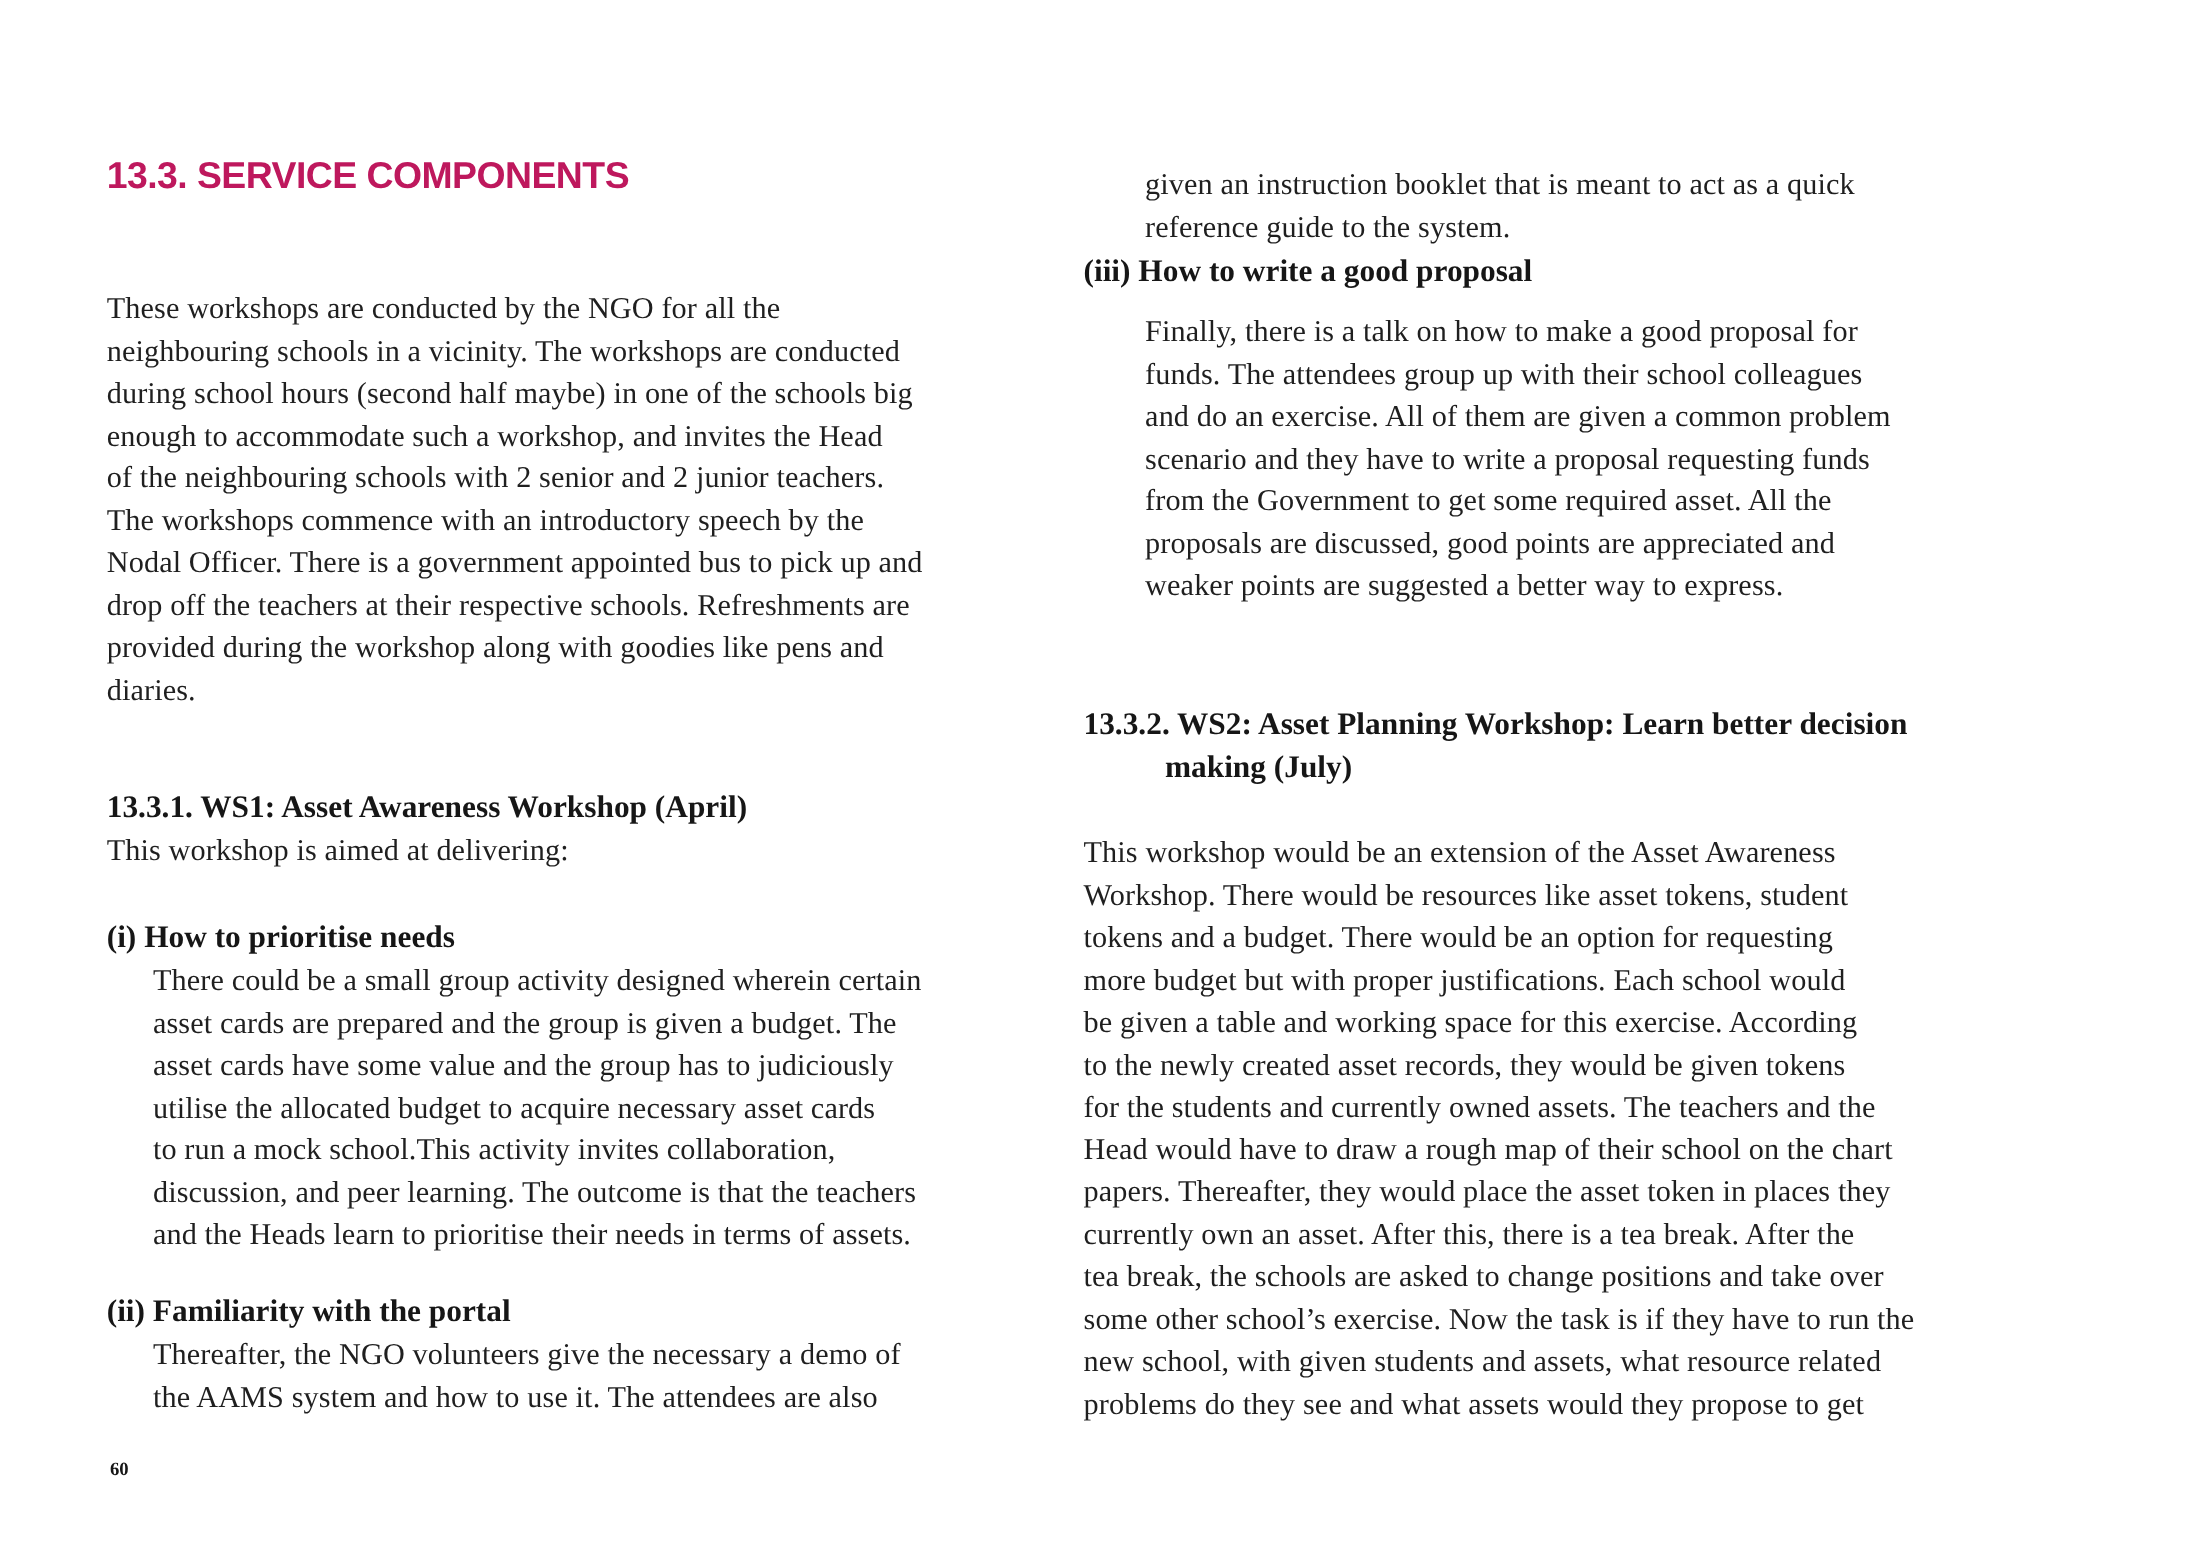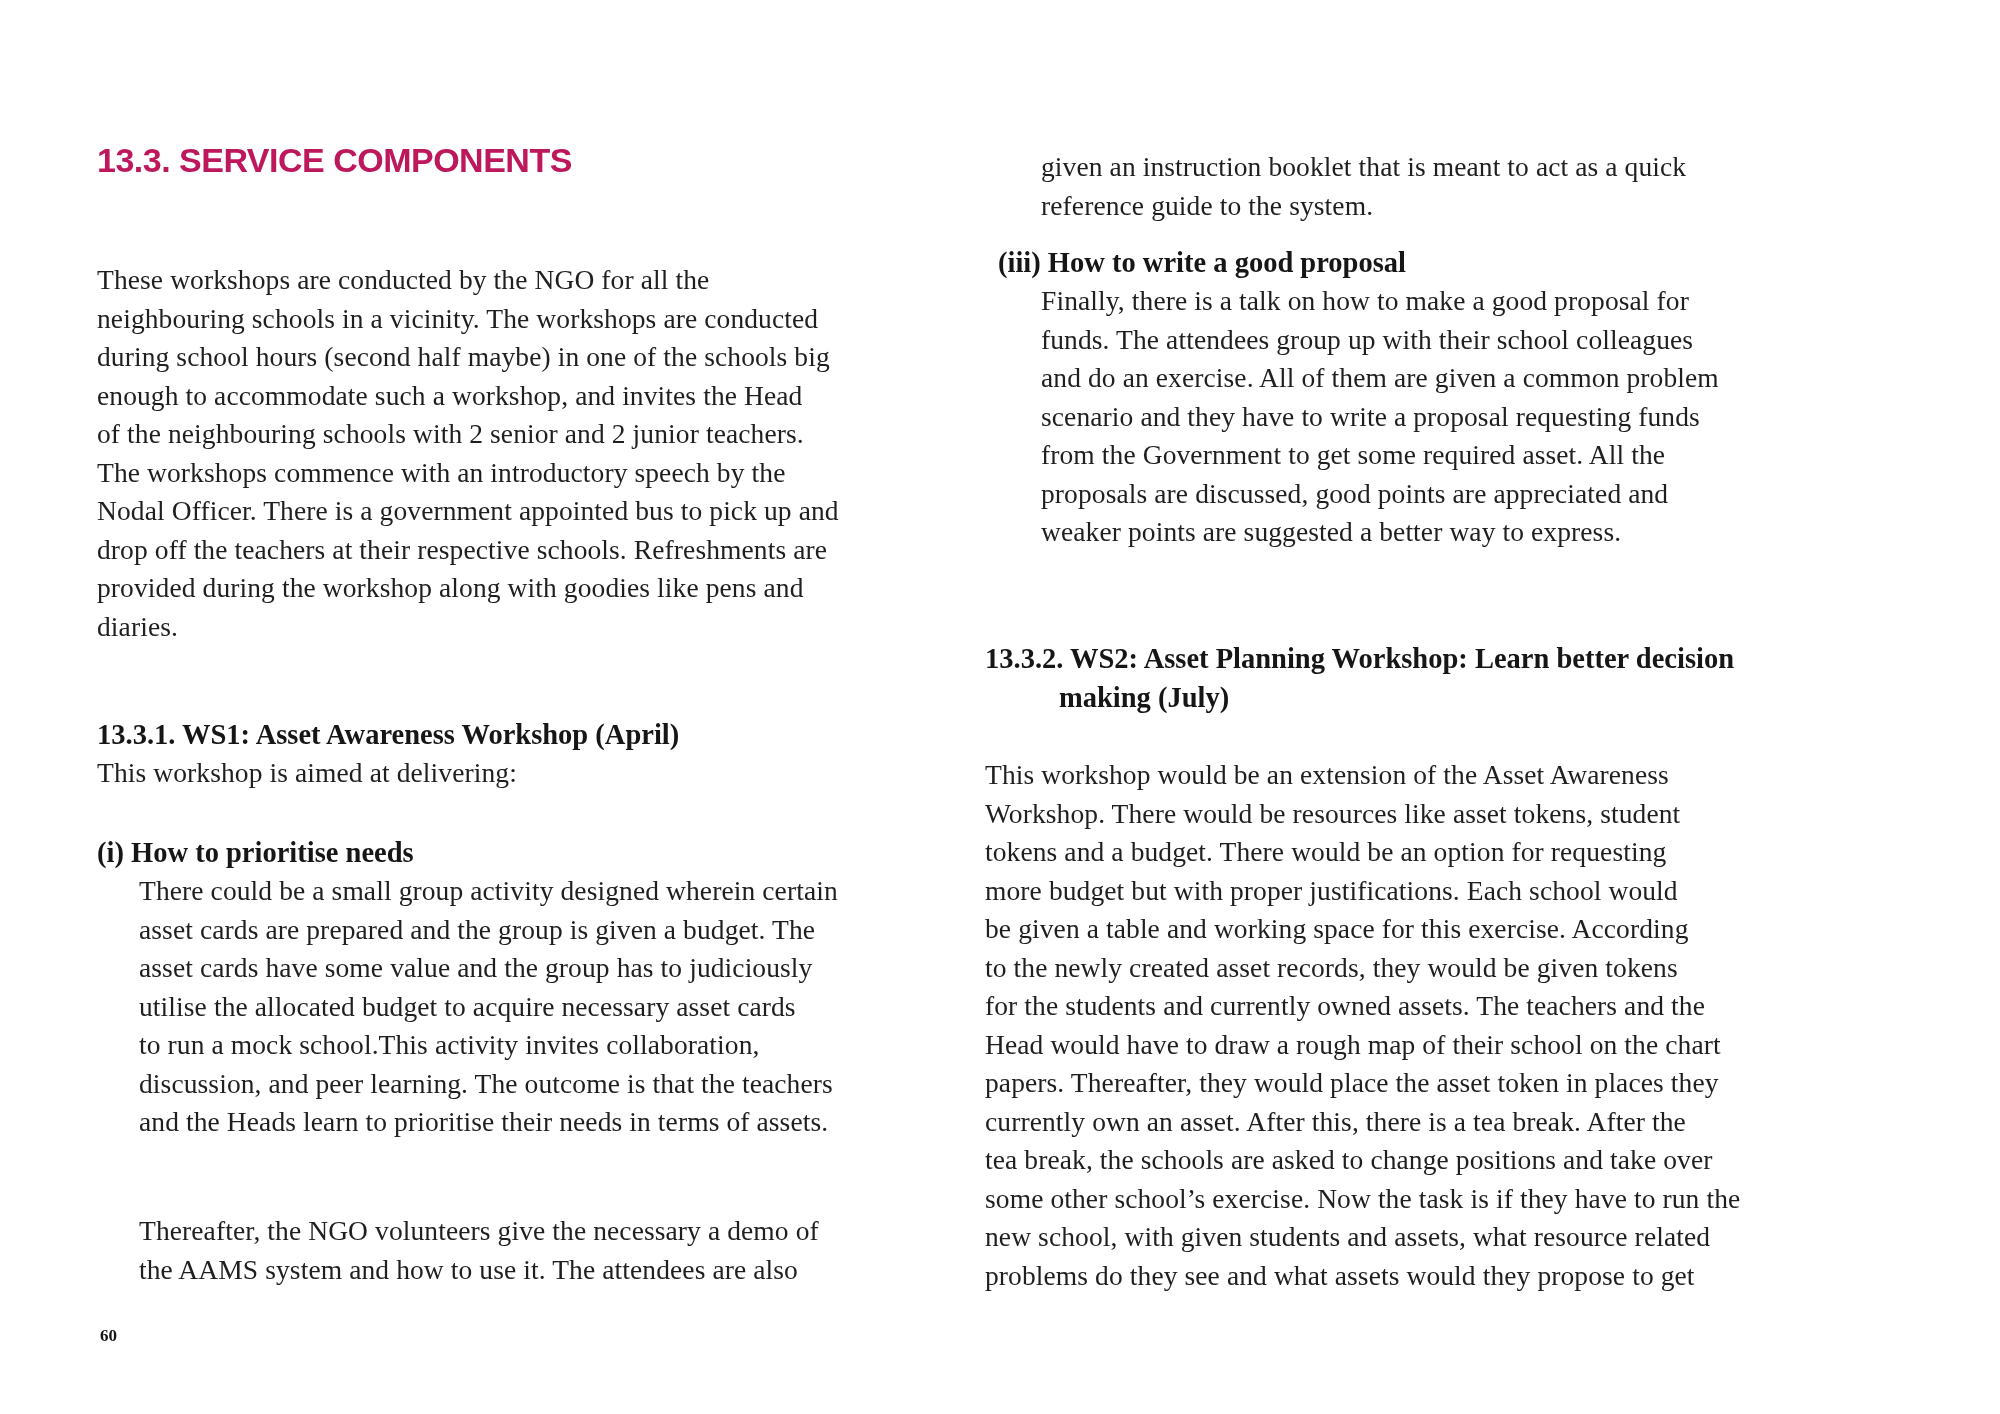--- a/index.html
+++ b/index.html
@@ -81,30 +81,31 @@
   <h3 class="abs col-left sub-heading" style="top:834px;">(i) How to prioritise needs</h3>
 
   <p class="abs col-left body-text indented" style="top:872px;">There could be a small group activity designed wherein certain
 asset cards are prepared and the group is given a budget. The
 asset cards have some value and the group has to judiciously
 utilise the allocated budget to acquire necessary asset cards
 to run a mock school.This activity invites collaboration,
 discussion, and peer learning. The outcome is that the teachers
 and the Heads learn to prioritise their needs in terms of assets.</p>
 
+  <h3 class="abs col-left sub-heading" style="top:1174px;">(ii) Familiarity with the portal</h3>
 
   <p class="abs col-left body-text indented" style="top:1212px;">Thereafter, the NGO volunteers give the necessary a demo of
 the AAMS system and how to use it. The attendees are also</p>
 
   <div class="abs page-number" style="left:100px; top:1326px;">60</div>
 
   <p class="abs col-right body-text indented-r" style="top:148px;">given an instruction booklet that is meant to act as a quick
 reference guide to the system.</p>
 
-  <h3 class="abs col-right sub-heading" style="top:244px;margin-left:13px;">(iii) How to write a good proposal</h3>
+  <h3 class="abs col-right sub-heading" style="top:228px;">(iii) How to write a good proposal</h3>
 
   <p class="abs col-right body-text indented-r" style="top:282px;">Finally, there is a talk on how to make a good proposal for
 funds. The attendees group up with their school colleagues
 and do an exercise. All of them are given a common problem
 scenario and they have to write a proposal requesting funds
 from the Government to get some required asset. All the
 proposals are discussed, good points are appreciated and
 weaker points are suggested a better way to express.</p>
 
   <h2 class="abs col-right sub-heading hang" style="top:640px;">13.3.2. WS2: Asset Planning Workshop: Learn better decision

